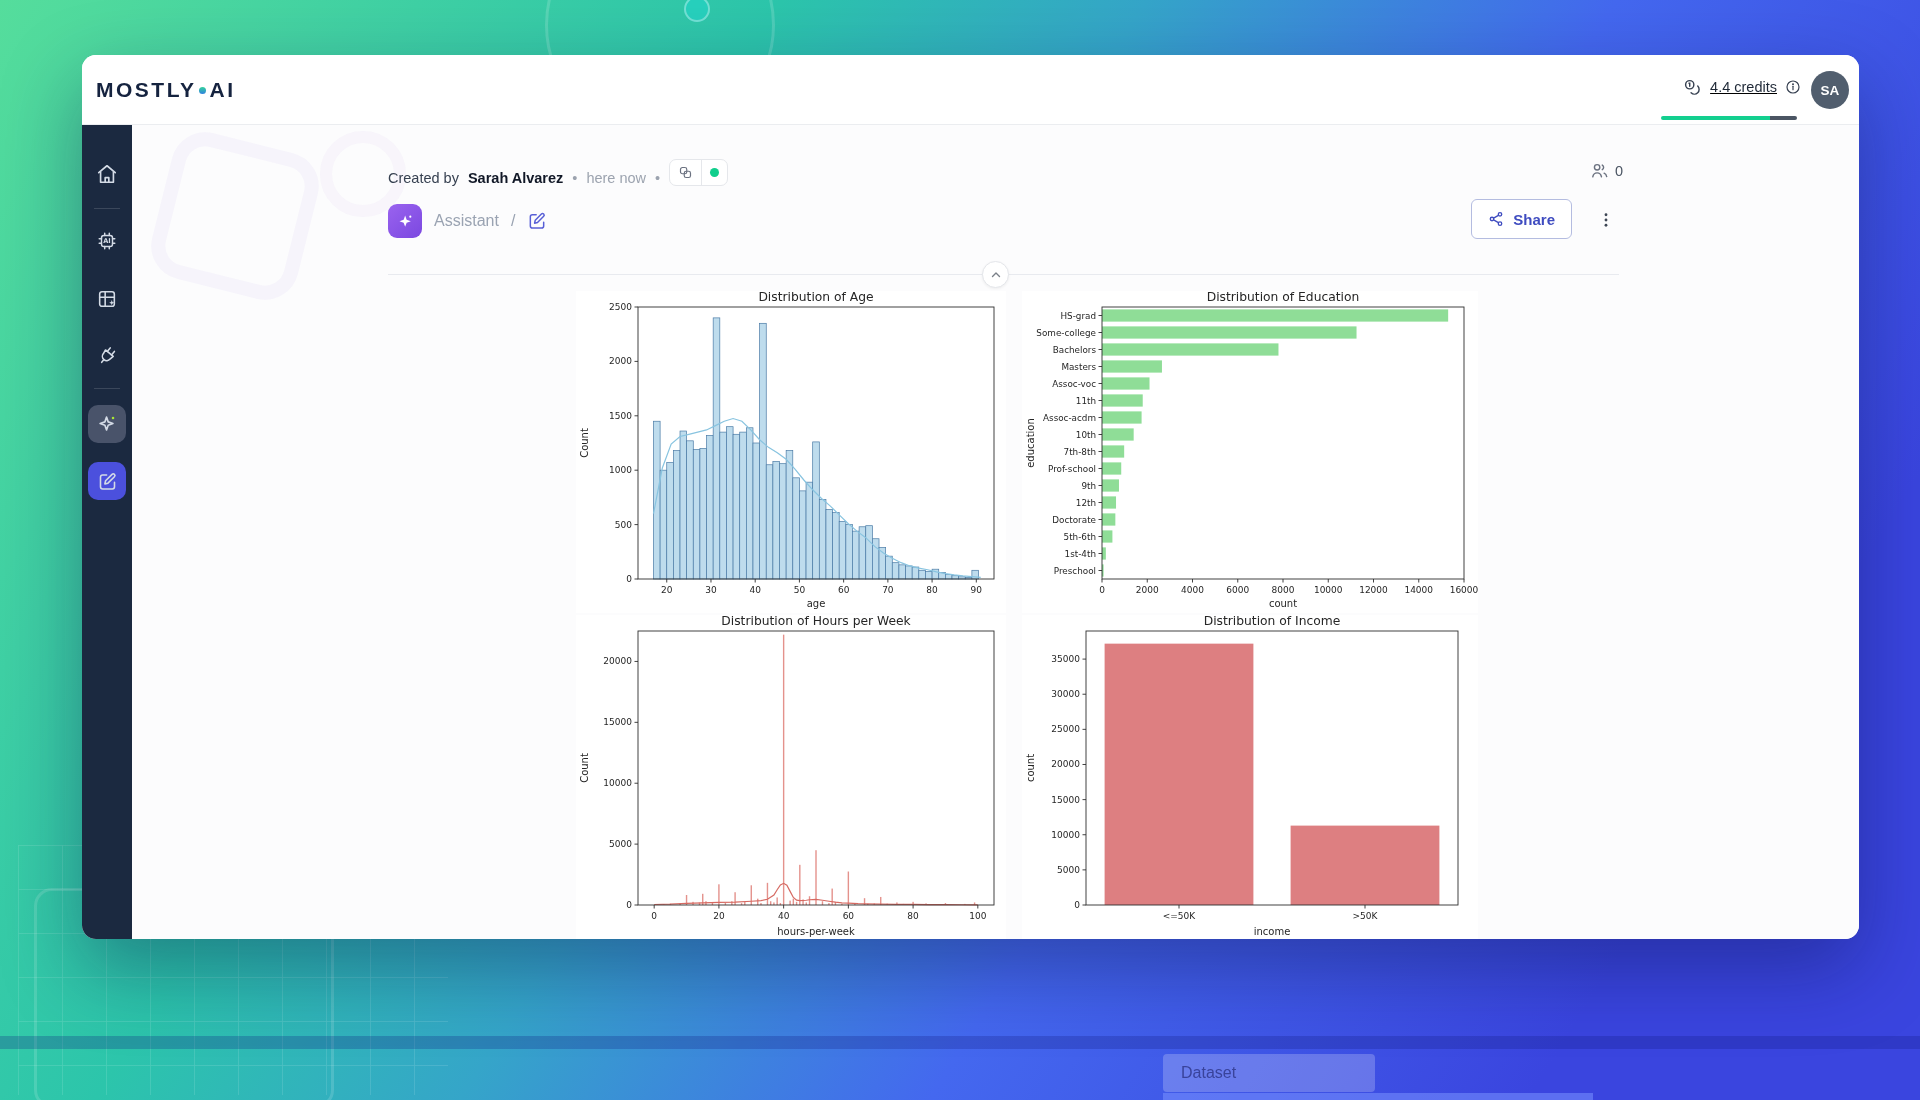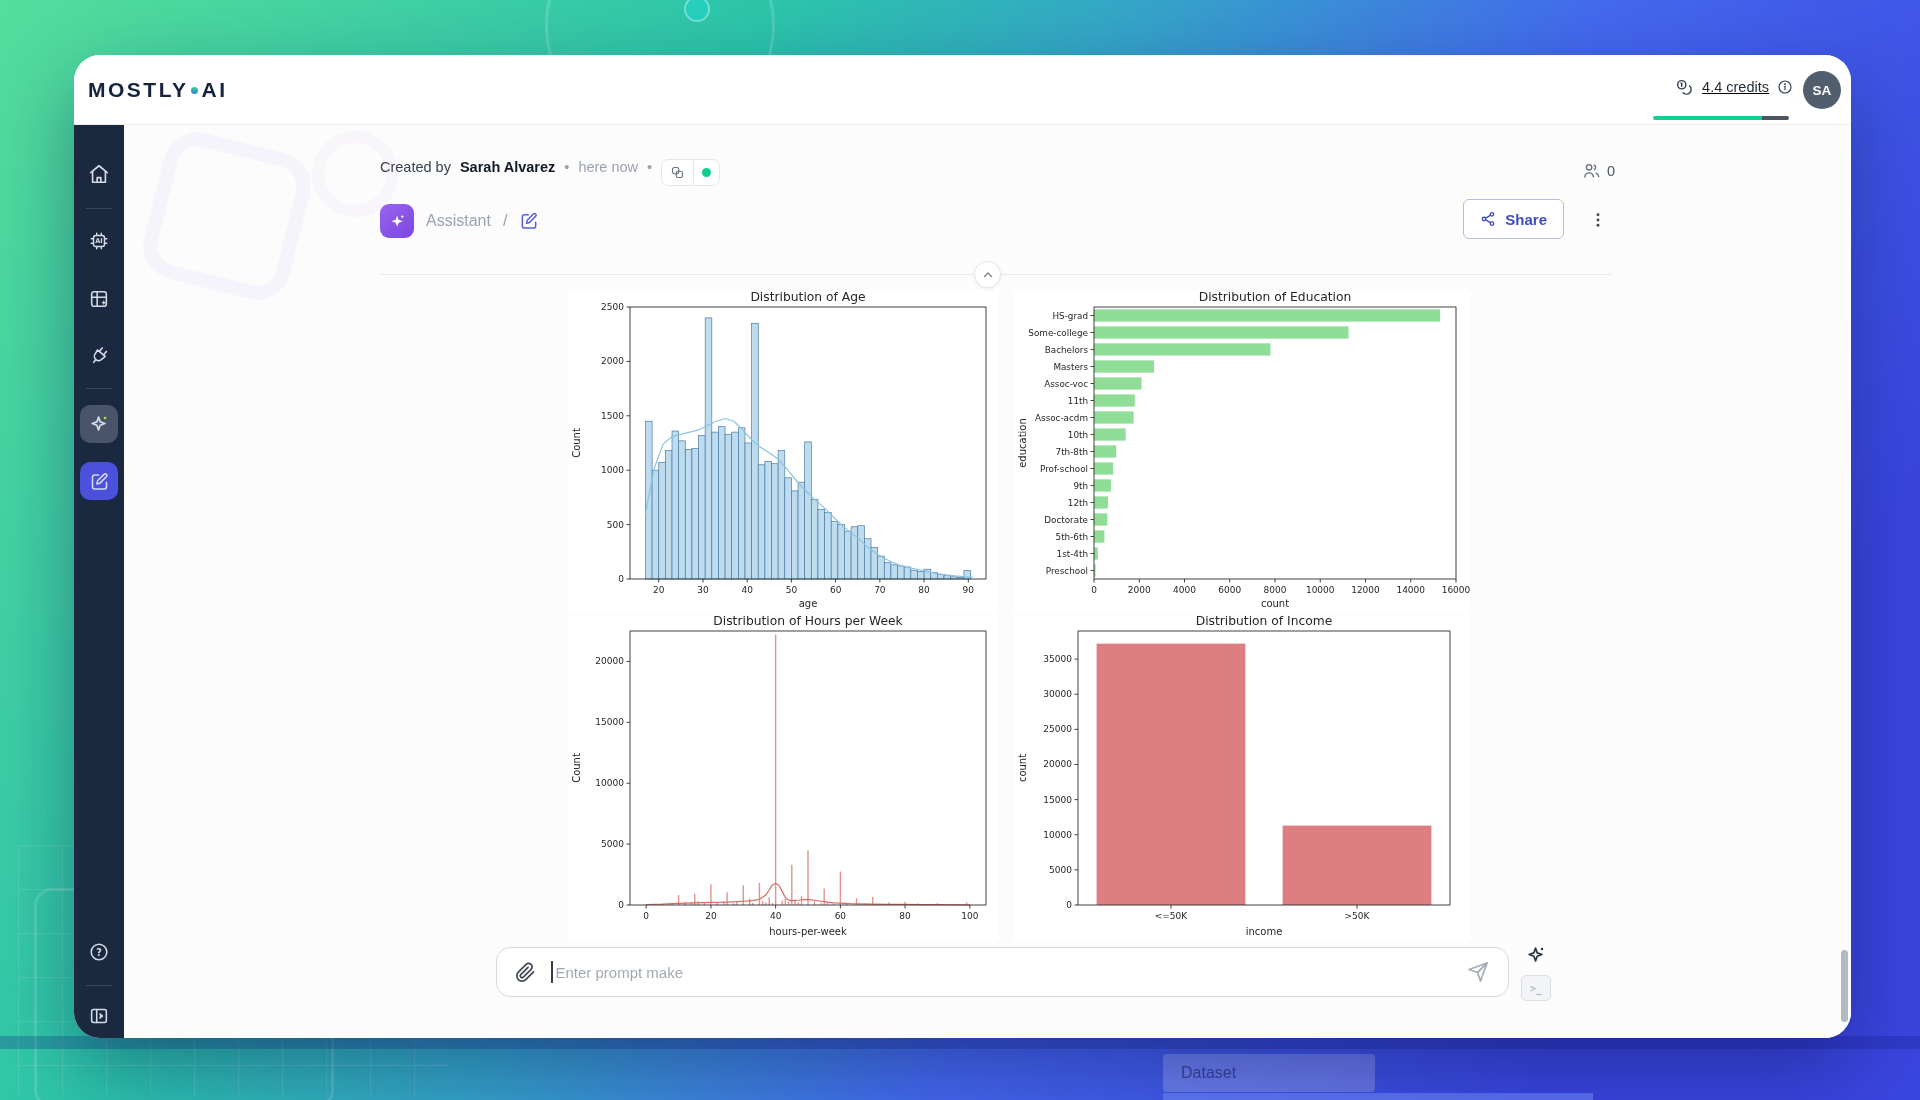--- a/index.html
+++ b/index.html
@@ -8,21 +8,21 @@
   .bg-circle { position:absolute; left:545px; top:-90px; width:230px; height:230px; border-radius:50%; border:3px solid rgba(255,255,255,.16); }
   .bg-knob { position:absolute; left:684px; top:-4px; width:26px; height:26px; border-radius:50%; background:#27d0bd; box-shadow:inset 0 0 0 2px rgba(255,255,255,.35); }
   .bg-grid { position:absolute; left:18px; top:845px; width:430px; height:250px; opacity:.14;
     background-image:linear-gradient(rgba(255,255,255,.8) 1px, transparent 1px),linear-gradient(90deg, rgba(255,255,255,.8) 1px, transparent 1px);
     background-size:44px 44px; }
   .bg-panel { position:absolute; left:34px; top:888px; width:300px; height:220px; border:3px solid rgba(255,255,255,.14); border-radius:18px; }
   .bg-band { position:absolute; left:0; top:1036px; width:1920px; height:13px; background:rgba(16,22,128,.25); }
   .py-pill { position:absolute; left:1163px; top:1054px; width:212px; height:38px; background:rgba(255,255,255,.22); border-radius:4px;
     display:flex; align-items:center; padding-left:18px; font-size:16px; color:#39439b; }
   .py-row { position:absolute; left:1163px; top:1093px; width:430px; height:7px; background:rgba(120,145,255,.55); }
-  .card { position:absolute; left:74px; top:55px; width:1777px; height:983px; background:#ffffff; border-radius:26px;
+  .card { position:absolute; left:82px; top:55px; width:1777px; height:884px; background:#ffffff; border-radius:14px;
     box-shadow:0 30px 80px rgba(8,15,70,.38); overflow:hidden; }
   
   .topbar { position:absolute; left:0; top:0; right:0; height:70px; background:#fff; border-bottom:1px solid #ebedf0; z-index:5; }
   .logo { position:absolute; left:14px; top:0; height:70px; display:flex; align-items:center; font-weight:800; font-size:21px;
     letter-spacing:2.5px; color:#15233f; }
   .logo-dot { display:inline-block; width:7px; height:7px; border-radius:50%; margin:0 4px 0 2px; background:linear-gradient(180deg,#34d39b,#2f7fe0); }
   .search-wrap { position:absolute; left:50%; transform:translateX(-50%); top:16px; width:456px; height:38px;
     border:1.4px solid #9aa1ab; border-radius:8px; display:flex; align-items:center; padding:0 12px; background:#fff; }
   .search-wrap input { border:none; outline:none; flex:1; margin-left:10px; font-size:14.5px; color:#374151; font-family:inherit; }
   .search-wrap input::placeholder { color:#9ca3af; }
@@ -36,21 +36,21 @@
   .sidebar { position:absolute; left:0; top:70px; width:50px; bottom:0; background:#1b2940; }
   .side-item { position:absolute; left:6px; width:38px; height:38px; border-radius:10px; display:flex; align-items:center; justify-content:center; cursor:pointer; }
   .side-item svg { stroke:#d4dbe6; }
   .side-item.active { background:#49536a; }
   .side-item.compose { background:#4b50dd; }
   .side-div { position:absolute; left:12px; width:26px; height:1px; background:rgba(255,255,255,.14); }
   
   .content { position:absolute; left:50px; top:70px; right:0; bottom:0; background:#fcfcfd; }
   .decor-sq { position:absolute; left:28px; top:16px; width:150px; height:150px; border:14px solid #f1ecf9; border-radius:34px; transform:rotate(14deg); opacity:.55; }
   .decor-ci { position:absolute; left:188px; top:6px; width:86px; height:86px; border:12px solid #f3eefa; border-radius:50%; opacity:.5; }
-  .row-created { position:absolute; left:256px; top:34px; height:27px; display:flex; align-items:flex-start; gap:9px; font-size:14.5px; color:#374151; }
+  .row-created { position:absolute; left:256px; top:34px; height:27px; display:flex; align-items:flex-end; gap:9px; font-size:14.5px; color:#374151; }
   .author { font-weight:700; color:#111827; }
   .muted { color:#9ca3af; }
   .model-pill { height:27px; border:1px solid #e5e7eb; border-radius:7px; background:#fff; display:flex; align-items:center; cursor:pointer; }
   .model-pill .cell { padding:0 8px; display:flex; align-items:center; }
   .model-pill .sep { width:1px; height:100%; background:#e5e7eb; }
   .status-dot { width:9px; height:9px; border-radius:50%; background:#10ce8c; }
   .collab { position:absolute; right:236px; top:36px; display:flex; align-items:center; gap:6px; font-size:14.5px; color:#4b5563; }
   .row-title { position:absolute; left:256px; top:76px; height:40px; display:flex; align-items:center; gap:12px; }
   .badge { width:34px; height:34px; border-radius:9px; background:linear-gradient(140deg,#9a63ef,#7b48e0); display:flex; align-items:center; justify-content:center; }
   .bc-app, .bc-sep { font-size:16px; color:#9aa3b2; }

